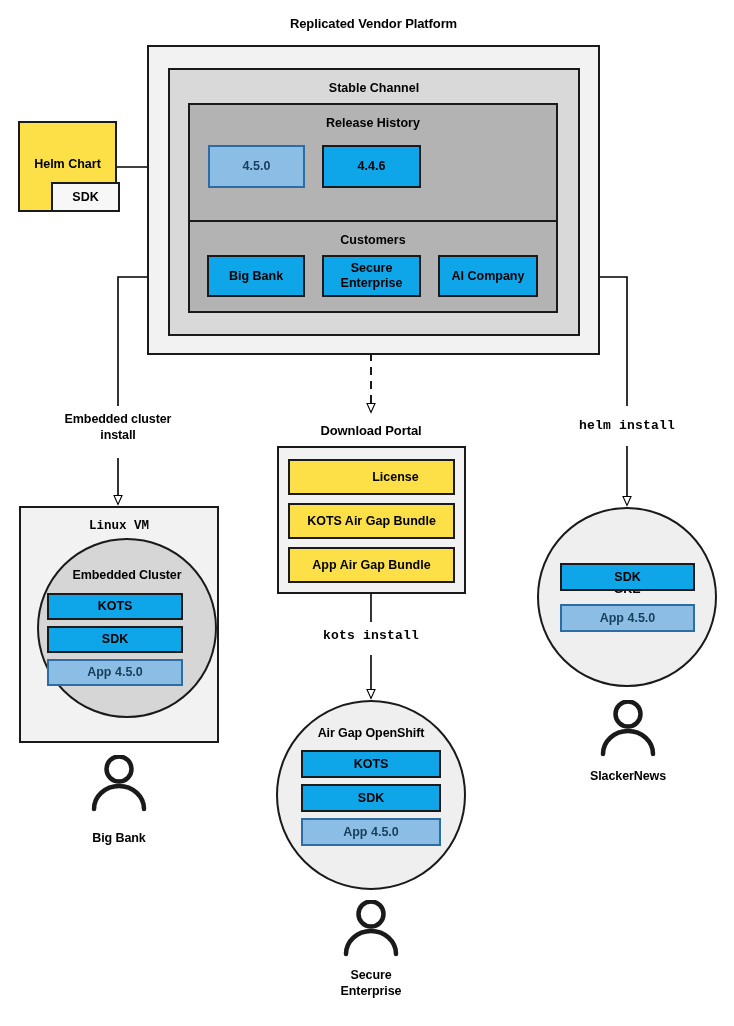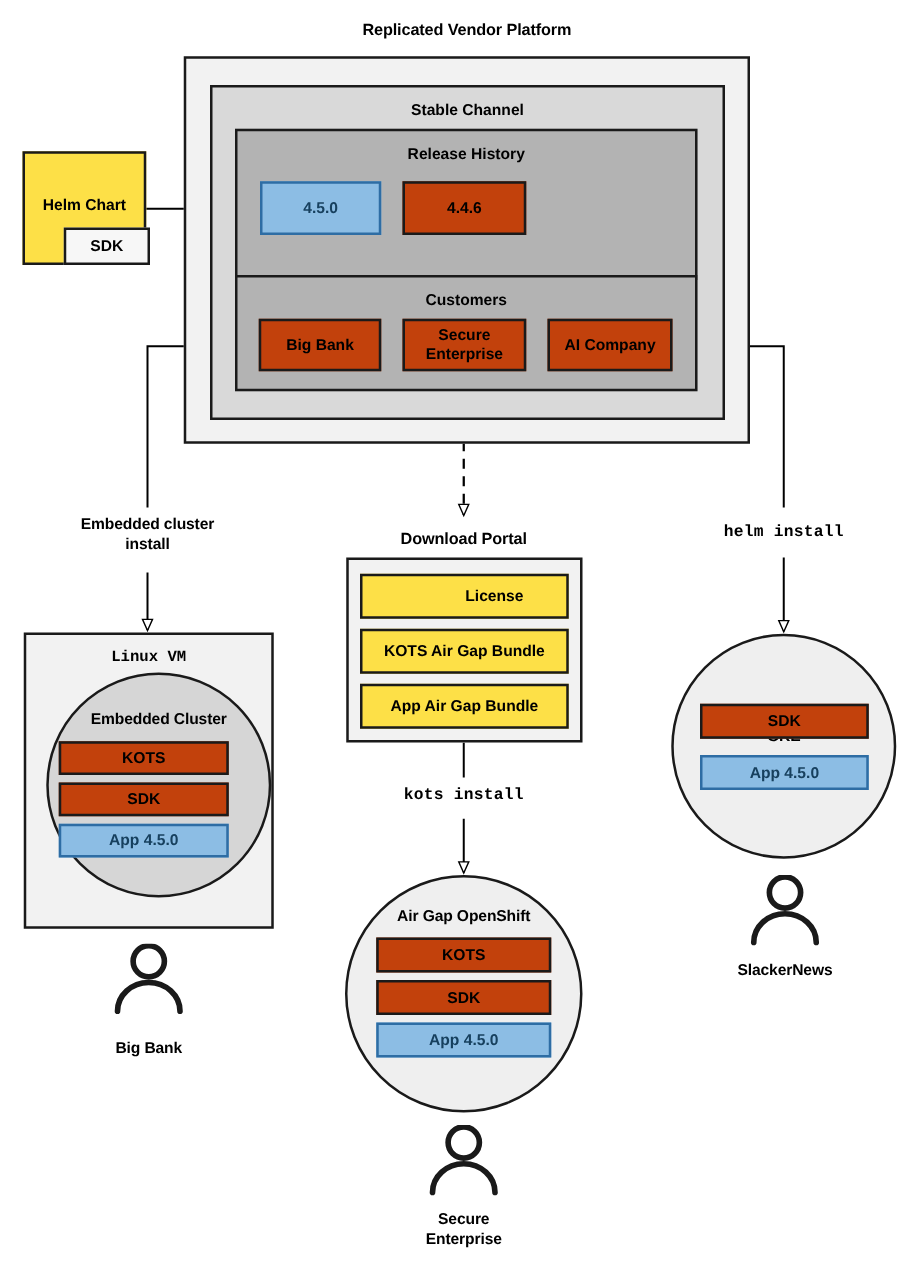--- a/index.html
+++ b/index.html
@@ -60,21 +60,21 @@
     right: 0;
     text-align: center;
     font-weight: bold;
     font-size: 12.5px;
     color: #000;
   }
 
   
   .box {
     border: 2px solid #1a1a1a;
-    background: #c2410c;
+    background: #0ea5e9;
     display: flex;
     align-items: center;
     justify-content: center;
     font-weight: bold;
     font-size: 12.5px;
     color: #000000;
     text-align: center;
     line-height: 1.2;
   }
   .box.gray { background: #fde047; }

